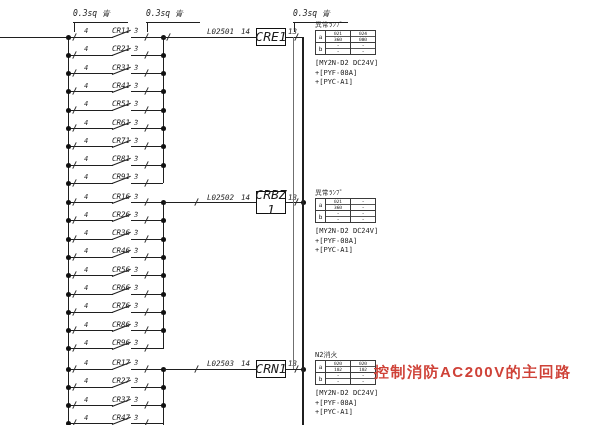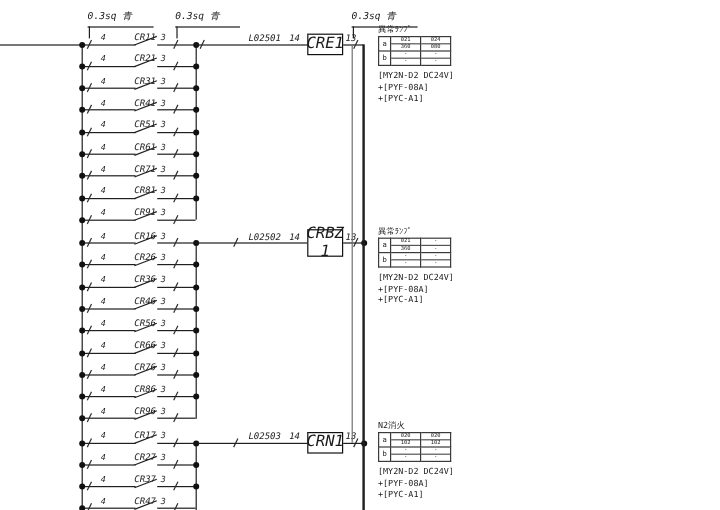--- a/index.html
+++ b/index.html
@@ -396,14 +396,15 @@
             </td>
       </tr>
     </tbody>
       </table>
     <div class="specs">
       <div>[MY2N-D2 DC24V]</div>
       <div>+[PYF-08A]</div>
       <div>+[PYC-A1]</div>
     </div>
   </div>
+  <div class="annotation" style="left: 374px; top: 363px; color: rgb(207, 66, 56);">控制消防AC200V的主回路</div>
 
 </div>
 
 </body></html>

